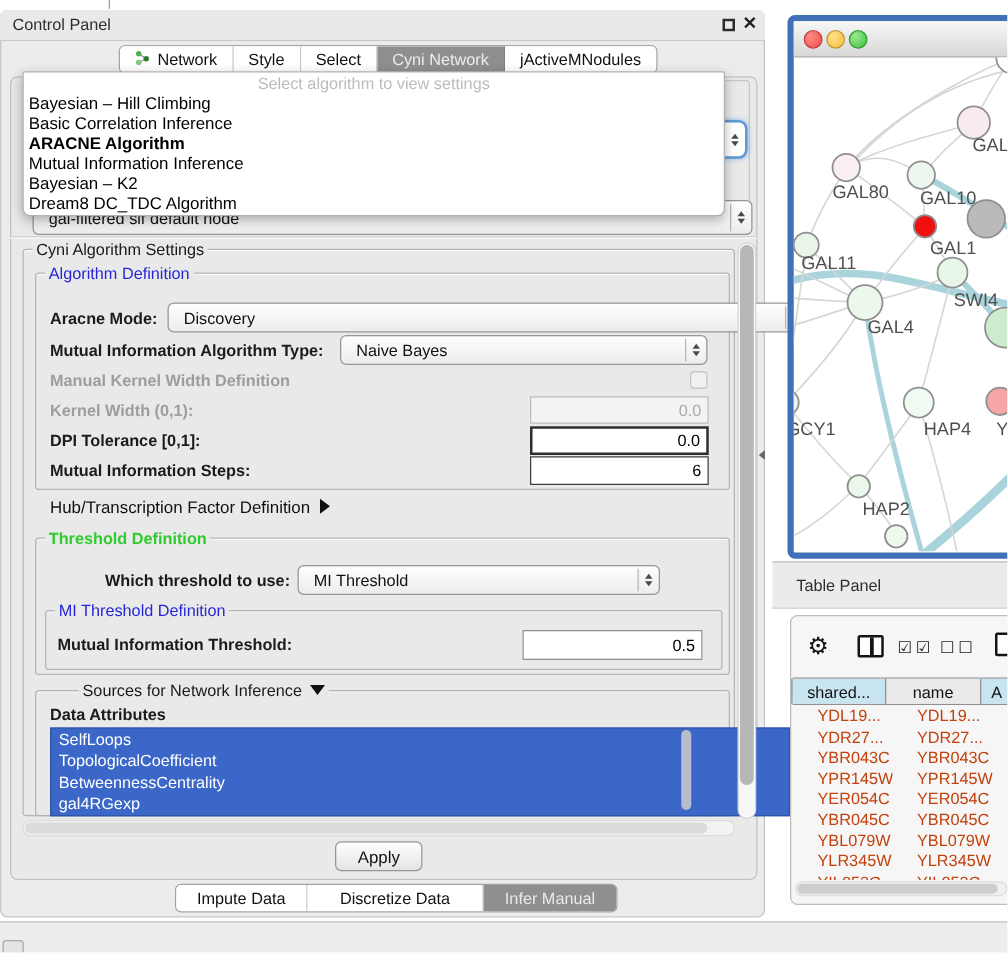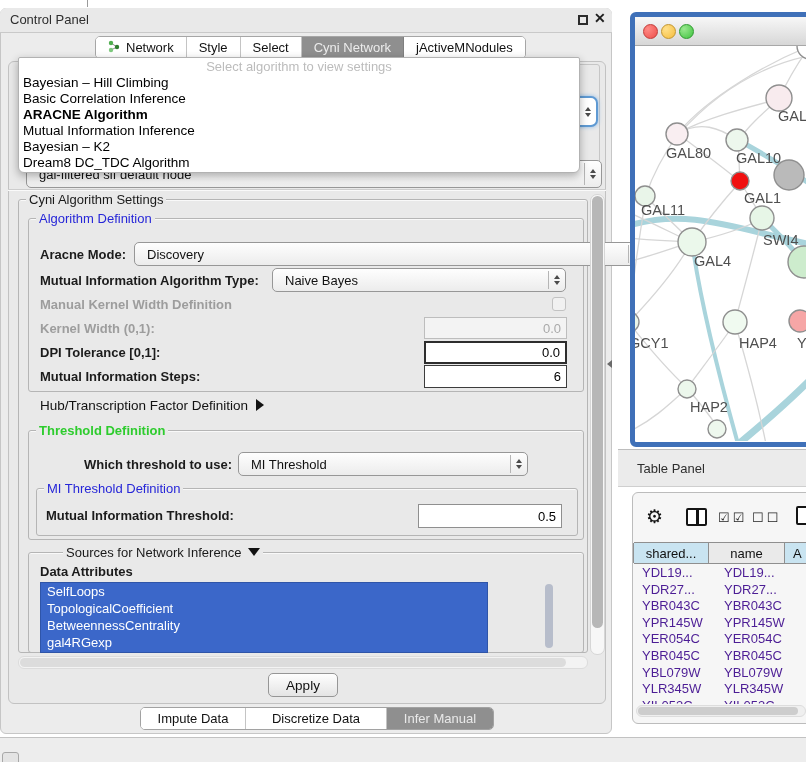--- a/index.html
+++ b/index.html
@@ -38,21 +38,21 @@
   .field.dis{background:#f3f3f3;color:#a9a9a9;border-color:#bdbdbd;}
   .field.strong{border:2px solid #2e2e2e;}
   .field.med{border:1.5px solid #3c3c3c;}
   .group{border:1px solid #b5b5b5;border-radius:3px;box-shadow:inset 0 1px 0 rgba(255,255,255,.7);}
   .glabel{font-size:13px;background:#e9e9e9;padding:0 3px;white-space:nowrap;color:#1a1a1a;}
   .glabel.blue{color:#2626d8;}
   .glabel.green{color:#2ecc2e;font-weight:bold;}
   .tri-r{display:inline-block;width:0;height:0;border-top:6px solid transparent;border-bottom:6px solid transparent;border-left:8px solid #111;vertical-align:-1px;margin-left:8px;}
   .tri-d{display:inline-block;width:0;height:0;border-left:6px solid transparent;border-right:6px solid transparent;border-top:8px solid #111;vertical-align:1px;margin-left:6px;}
   
-  .attrlist{left:40px;top:582px;width:448px;height:71px;background:#3b67c9;overflow:hidden;border:1px solid #2f55a8;}
+  .attrlist{left:40px;top:582px;width:592px;height:71px;background:#3b67c9;overflow:hidden;border:1px solid #2f55a8;}
   .attritem{height:17px;line-height:17px;padding-left:6px;color:#fff;font-size:13px;white-space:nowrap;}
   .attrscroll{left:545px;top:584px;width:8px;height:64px;background:#b7bdcb;border-radius:4px;z-index:2;}
   
   .vtrack{left:590px;top:194px;width:15px;height:461px;background:#f7f7f7;border:1px solid #d6d6d6;border-radius:7px;}
   .vthumb{left:592px;top:196px;width:11px;height:432px;background:#b7b7b7;border-radius:6px;}
   .htrack{left:18px;top:656px;width:570px;height:13px;background:#f3f3f3;border:1px solid #dcdcdc;border-radius:6px;}
   .hthumb{left:20px;top:658px;width:546px;height:9px;background:#dcdcdc;border-radius:5px;}
   
   .popup{left:18px;top:57px;width:562px;height:116px;background:#fff;border:1px solid #b2b2b2;border-radius:2px 2px 6px 6px;box-shadow:0 3px 9px rgba(0,0,0,.3);z-index:9;}
   .pop-ph{height:17px;line-height:17px;text-align:center;color:#bcbcbc;font-size:13px;}
@@ -82,21 +82,21 @@
   .tp-cols i{position:absolute;left:8px;top:0;bottom:0;width:2.5px;background:#141414;}
   .tp-checks{left:718px;top:510px;font-size:13px;color:#222;letter-spacing:3px;}
   .tp-unchecks{left:752px;top:510px;font-size:13px;color:#222;letter-spacing:3px;}
   .tp-page{left:796px;top:506px;width:16px;height:19px;border:2px solid #141414;border-radius:2px;background:#fff;}
   .thead{left:634px;top:542px;width:180px;height:22px;display:flex;border-top:1px solid #8f8f8f;border-bottom:1px solid #8f8f8f;}
   .th{border-right:1px solid #8f8f8f;border-left:1px solid #8f8f8f;margin-left:-1px;font-size:13px;color:#111;display:flex;align-items:center;justify-content:center;overflow:hidden;white-space:nowrap;}
   .th.blue{background:#c9e4f1;}
   .th.gray{background:#eaeaea;}
   .tbody{left:634px;top:564px;width:180px;height:140px;overflow:hidden;}
   .trow{position:absolute;left:0;width:100%;height:17px;display:flex;}
-  .td{font-size:13px;color:#4c1d95;white-space:nowrap;overflow:hidden;padding-left:8px;line-height:17px;}
+  .td{font-size:13px;color:#c2410c;white-space:nowrap;overflow:hidden;padding-left:20px;line-height:17px;}
   .tp-hscroll{left:636px;top:705px;width:170px;height:12px;background:#efefef;border:1px solid #ddd;border-radius:6px;}
   .tp-hthumb{left:638px;top:707px;width:160px;height:8px;background:#cdcdcd;border-radius:4px;}
   
   .bstrip{left:0;top:737px;width:806px;height:25px;background:#ededed;border-top:1px solid #c2c2c2;}
   .minibtn{left:2px;top:752px;width:17px;height:14px;background:#e4e4e4;border:1px solid #a8a8a8;border-radius:3px;}
 </style>
 </head>
 <body>
 
 <div id="root">

